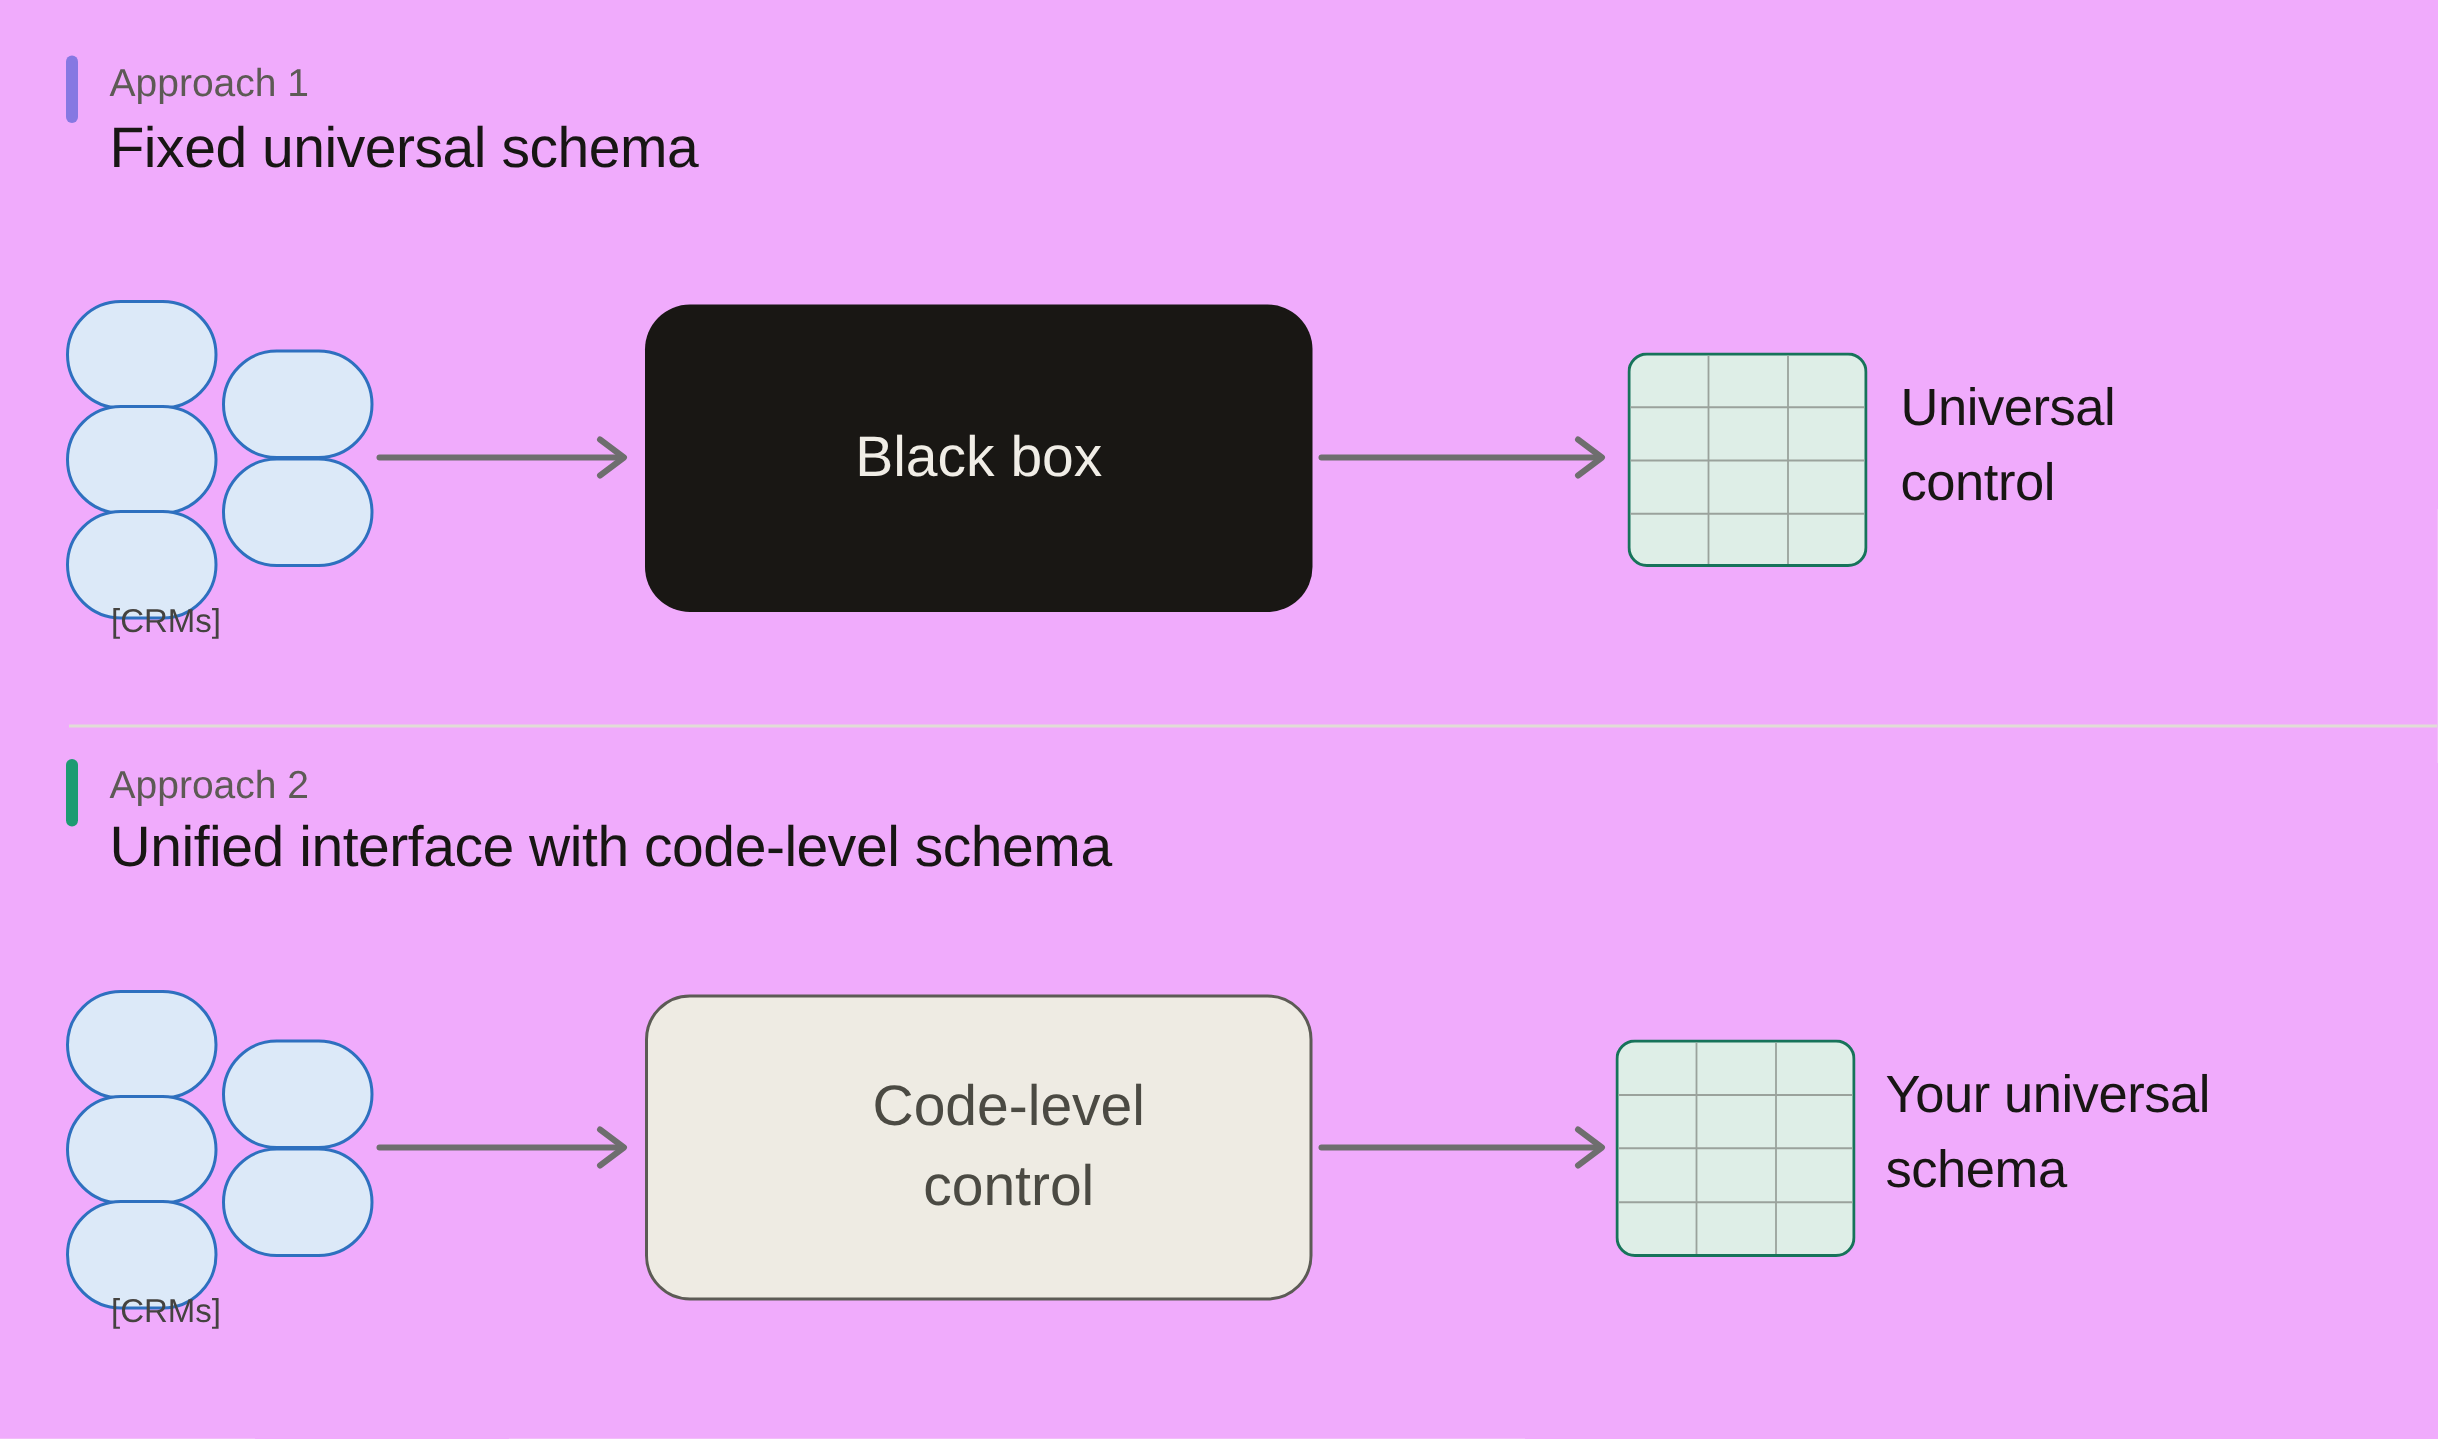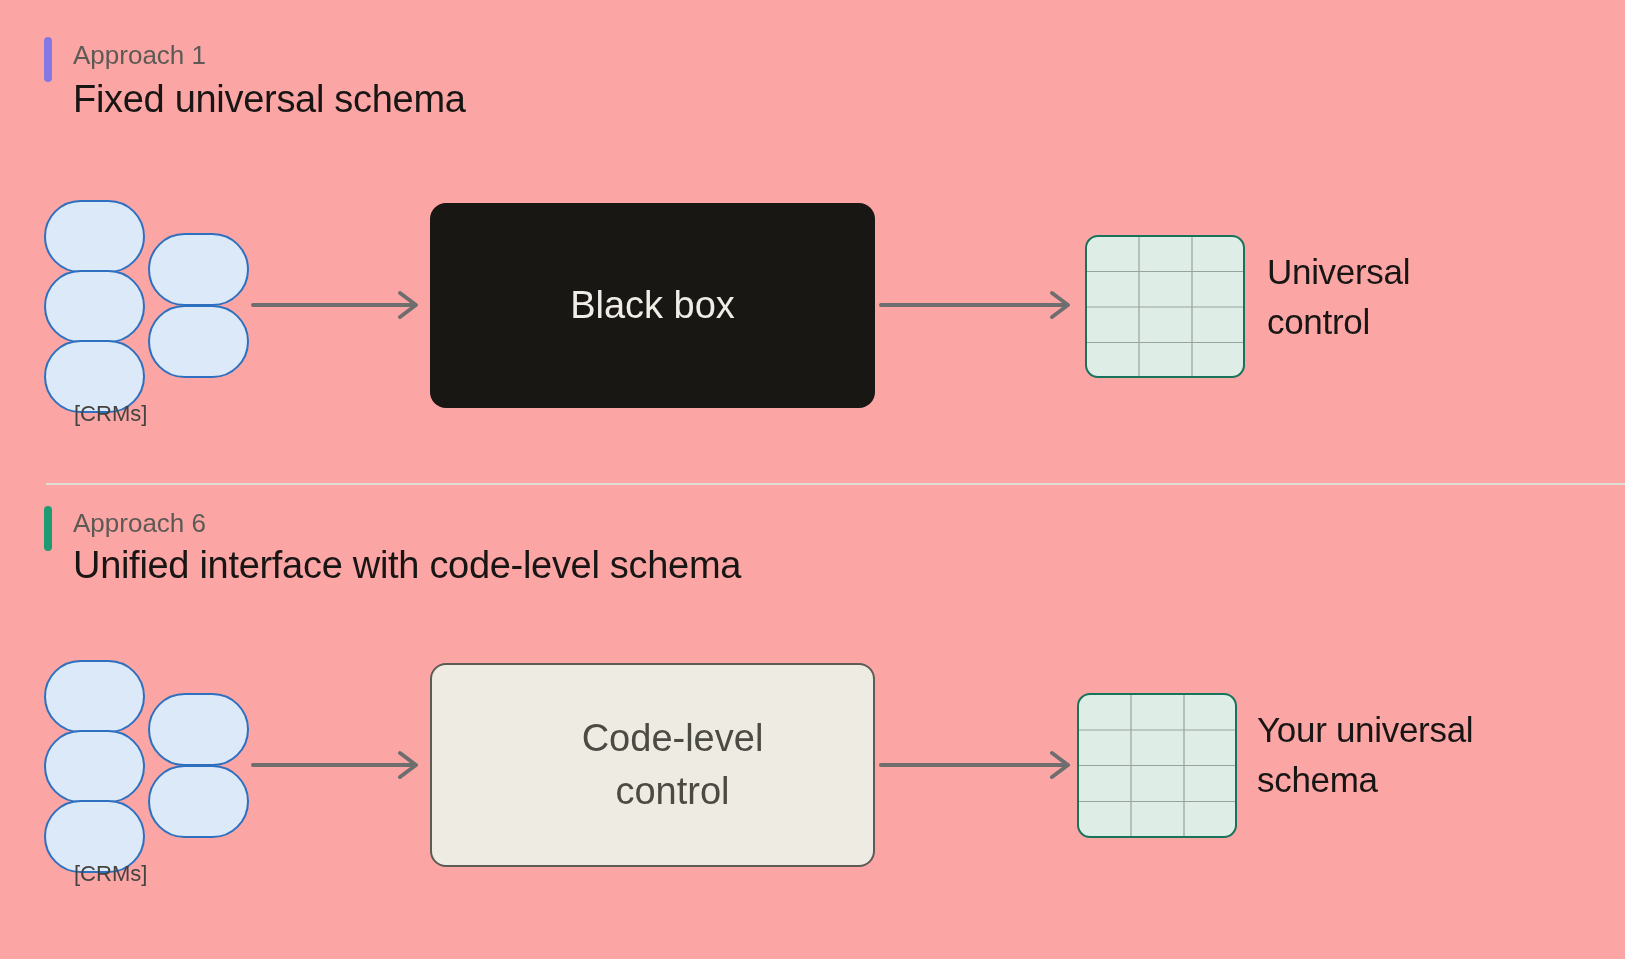--- a/index.html
+++ b/index.html
@@ -2,21 +2,21 @@
 <html><head>
 <meta charset="utf-8">
 <style>
   html, body { margin: 0; padding: 0; }
   body { background: #f9f6f0; }
 
   .stage {
     position: relative;
     width: 1625px;
     height: 959px;
-    background: #fca5a5;
+    background: #f0abfc;
     font-family: "Liberation Sans", sans-serif;
     overflow: hidden;
     color: #181614;
   }
 
   
   .accent-bar {
     position: absolute;
     width: 8px;
     height: 45px;
@@ -54,21 +54,21 @@
     color: #454340;
   }
 
   
   .process-box {
     position: absolute;
     left: 430px;
     width: 445px;
     height: 205px;
     box-sizing: border-box;
-    border-radius: 16px;
+    border-radius: 30px;
     display: flex;
     align-items: center;
     justify-content: center;
     text-align: center;
     font-size: 38px;
     line-height: 1.4;
   }
   .process-box.dark  { background: #191714; color: #f0ede6; }
   .process-box.light { background: #eeebe3; color: #4b4a43; border: 2.5px solid #5c5b55; }
   .process-box.light .box-label { max-width: 260px; }
@@ -138,21 +138,21 @@
     </svg>
 
     <div class="output-label" style="left:1267px; top:247px; width:210px;">Universal control</div>
   </section>
 
   <div class="divider"></div>
 
   <section>
 
     <span class="accent-bar" style="left: 44px; top: 506px; background: rgb(29, 155, 114);"></span>
-    <div class="eyebrow" style="left:73px; top:508px;">Approach 6</div>
+    <div class="eyebrow" style="left:73px; top:508px;">Approach 2</div>
     <div class="section-title" style="left:73px; top:543px;">Unified interface with code-level schema</div>
 
     <div>
       <span class="pill" style="left:44px;  top:660px;"></span>
       <span class="pill" style="left:44px;  top:730px;"></span>
       <span class="pill" style="left:44px;  top:800px;"></span>
       <span class="pill" style="left:148px; top:693px;"></span>
       <span class="pill" style="left:148px; top:765px;"></span>
       <div class="crm-label" style="left:74px; top:861px;">[CRMs]</div>
     </div>

